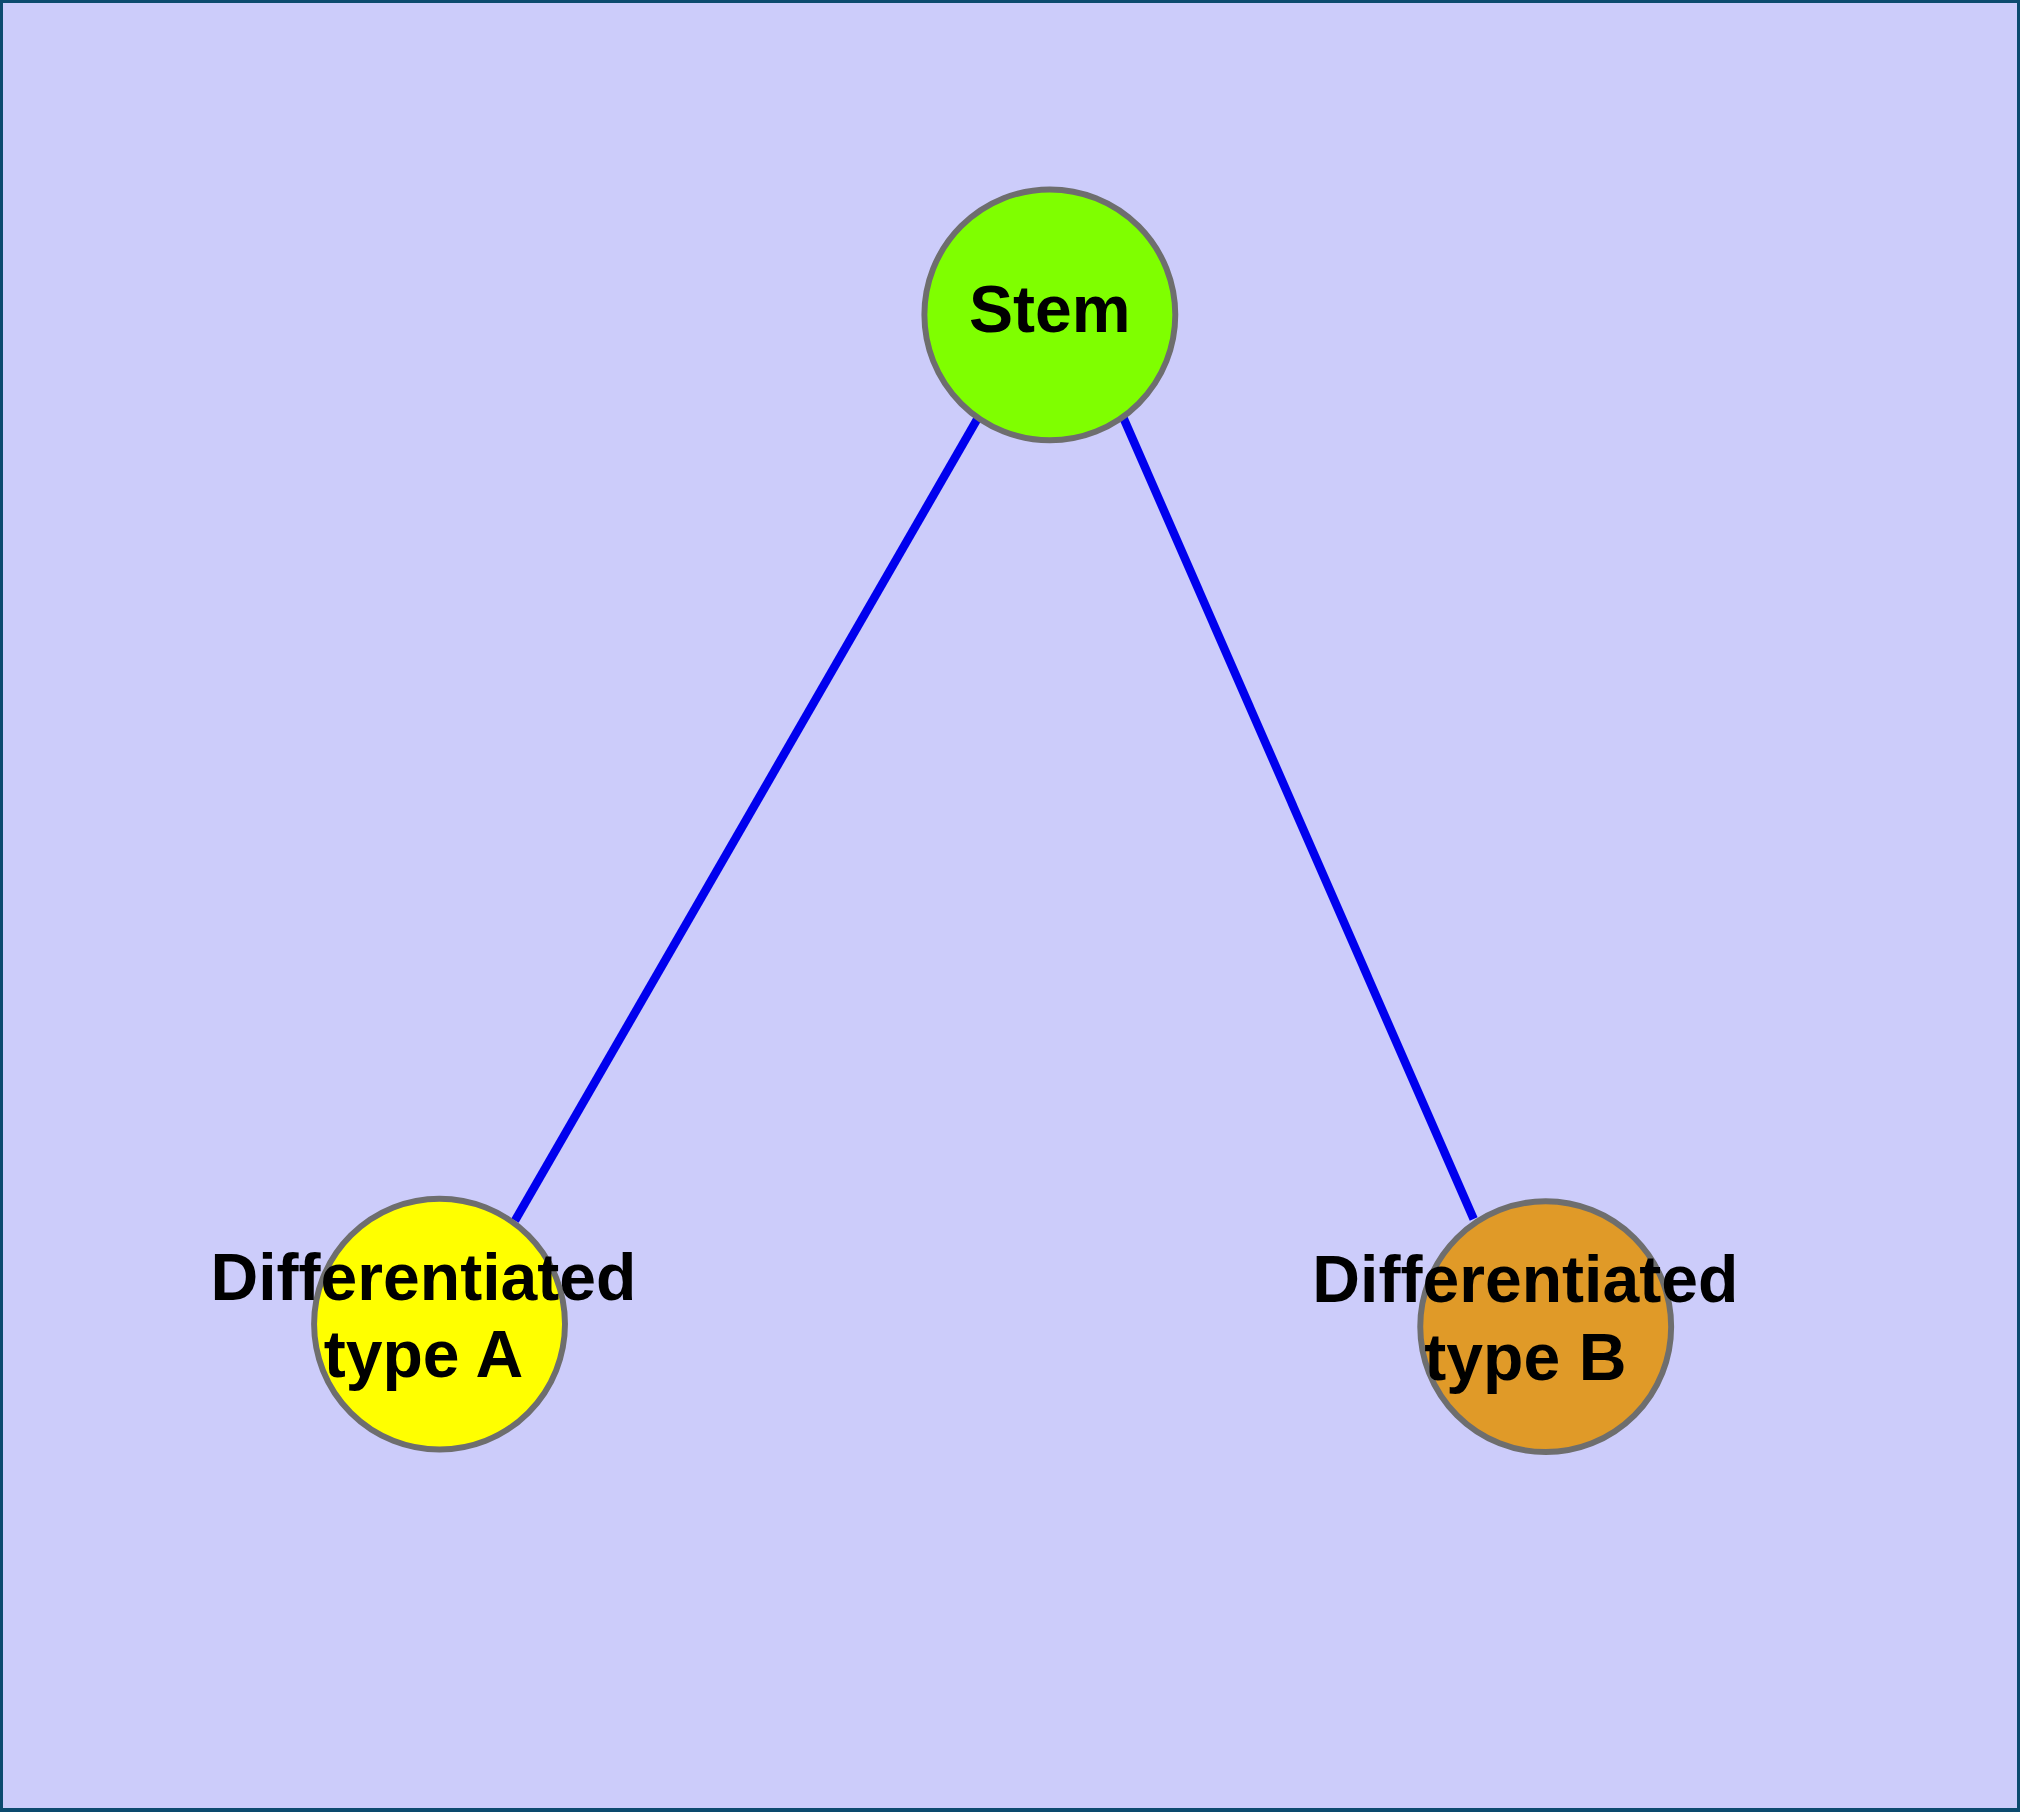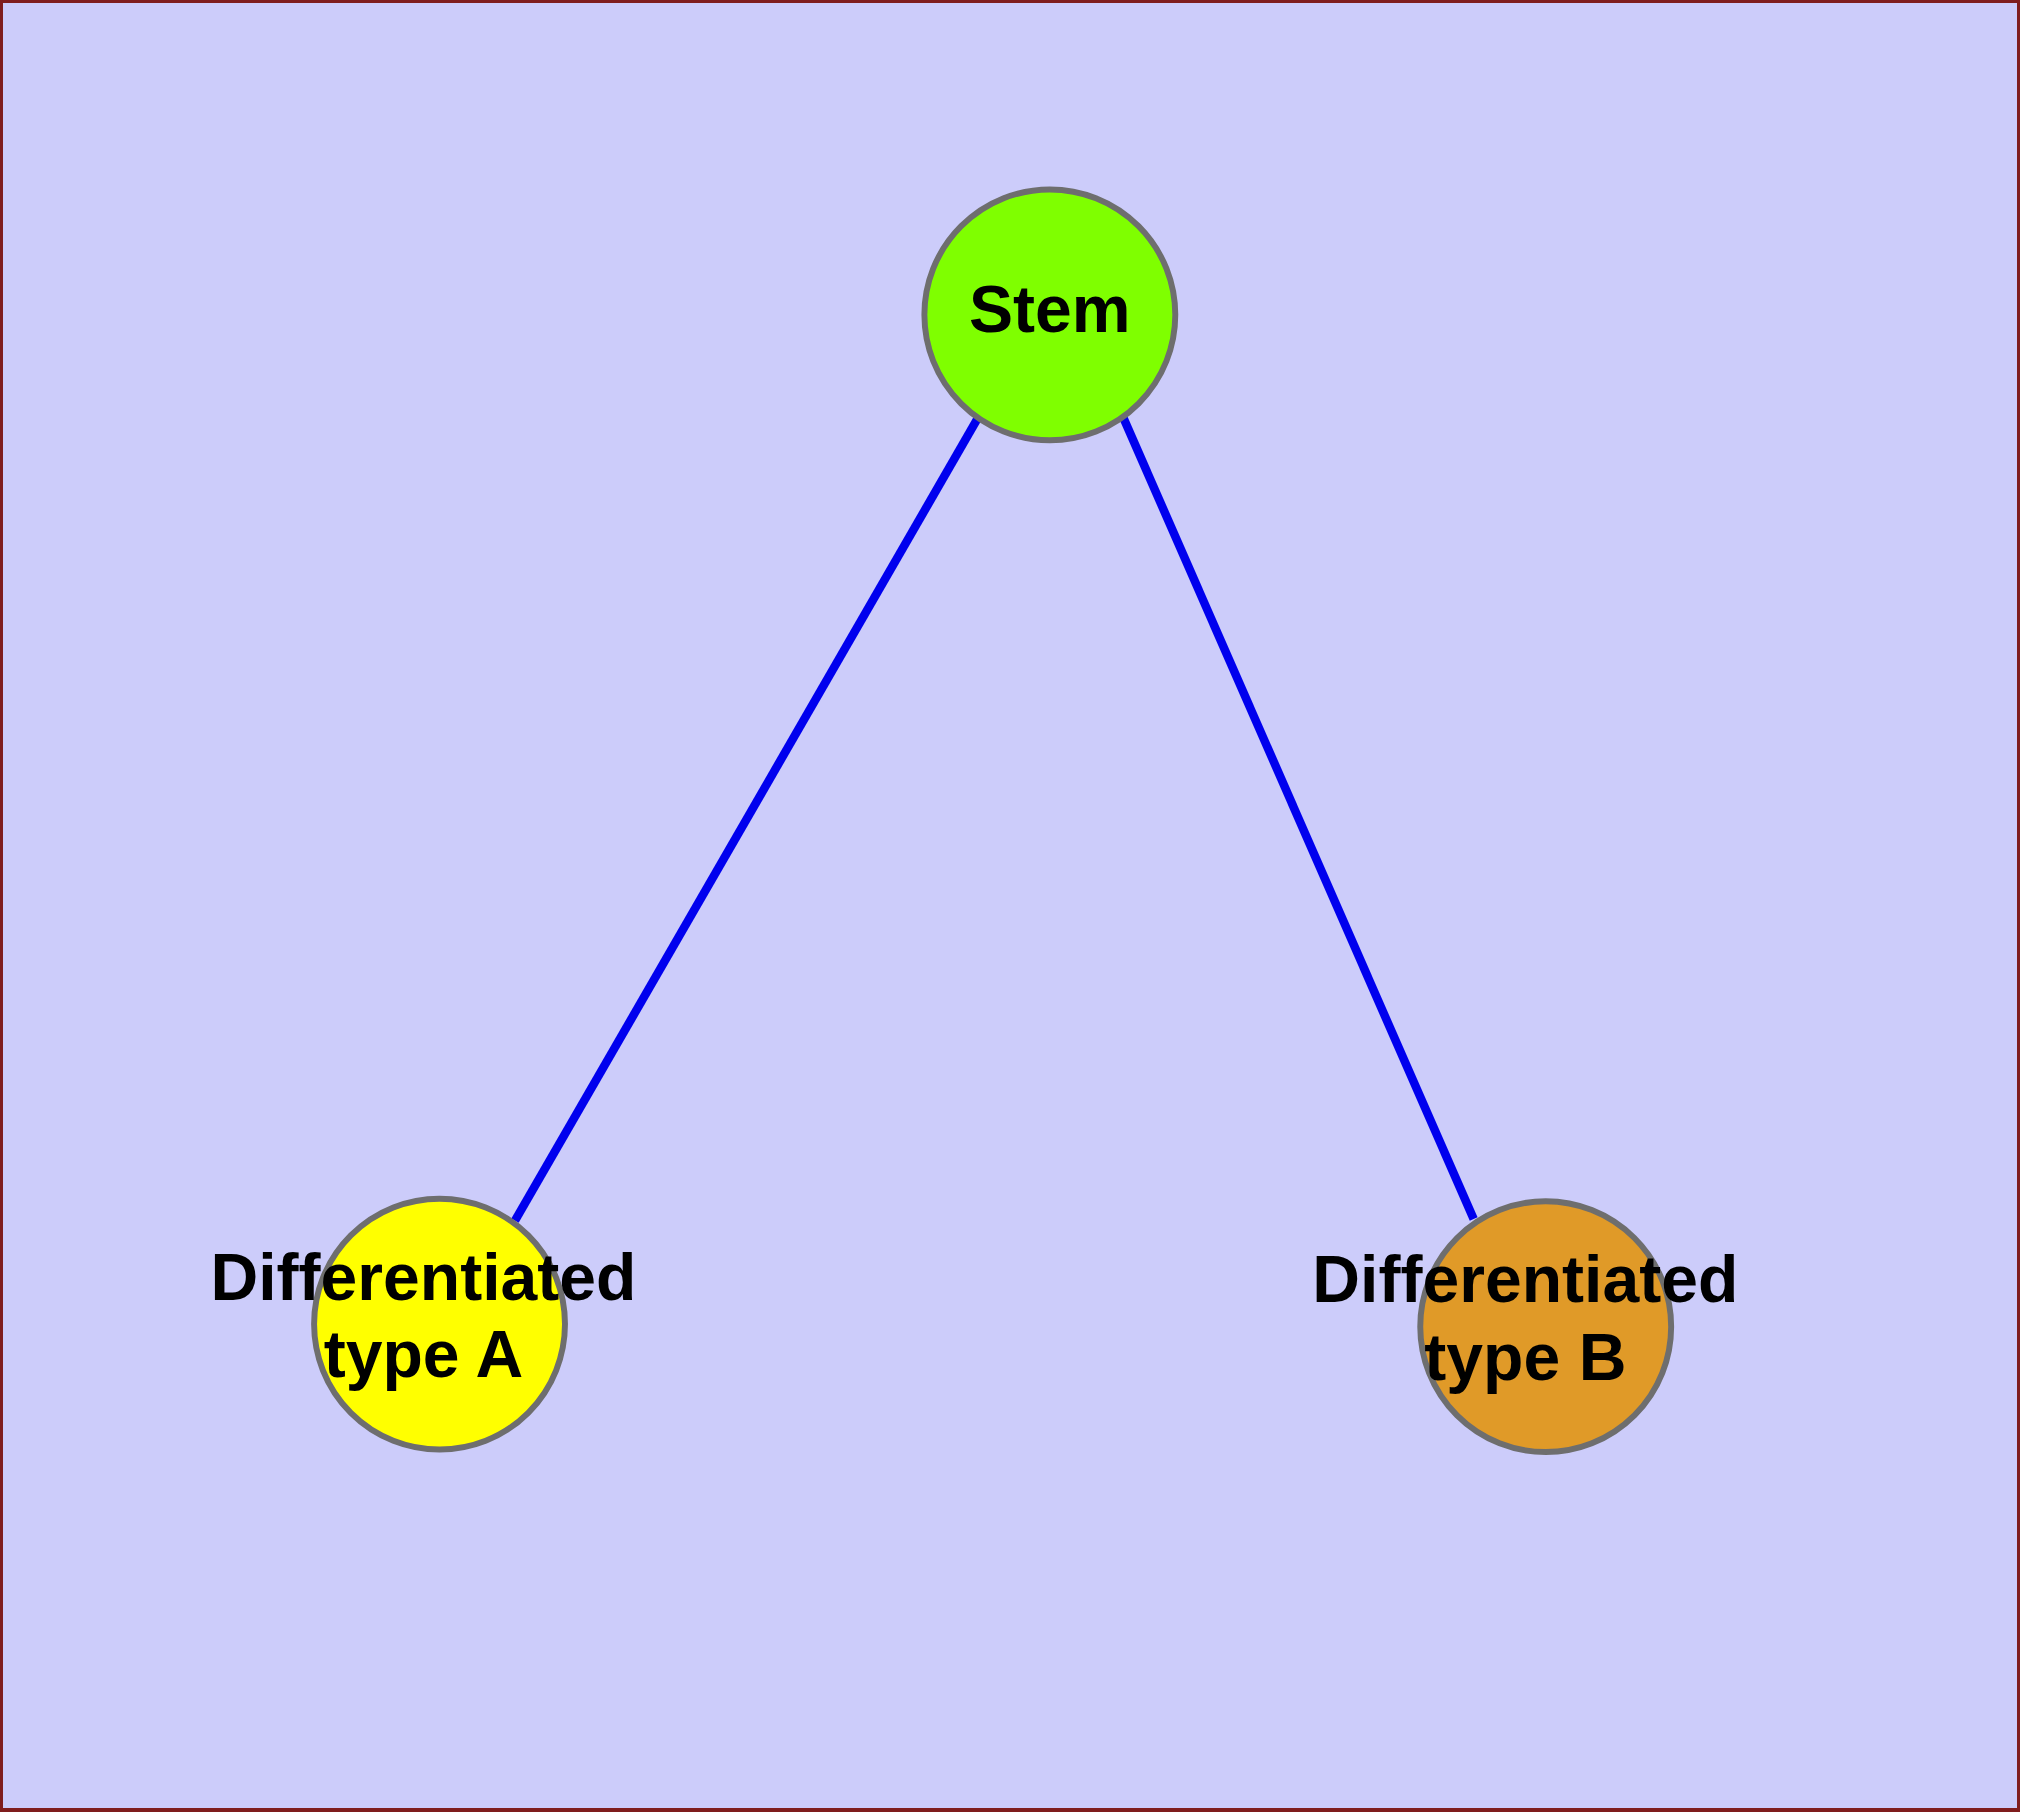--- a/index.html
+++ b/index.html
@@ -4,21 +4,21 @@
 <style>
   html, body {
     margin: 0;
     padding: 0;
     background: #ffffff;
   }
   #canvas {
     position: relative;
     width: 2021px;
     height: 1812px;
-    background: #7f1d1d;
+    background: #0c4a6e;
     overflow: hidden;
     font-family: "Liberation Sans", sans-serif;
   }
   #plot-area {
     position: absolute;
     left: 3.4px;
     top: 3.4px;
     width: 2014px;
     height: 1805px;
     background: #ccccfa;

